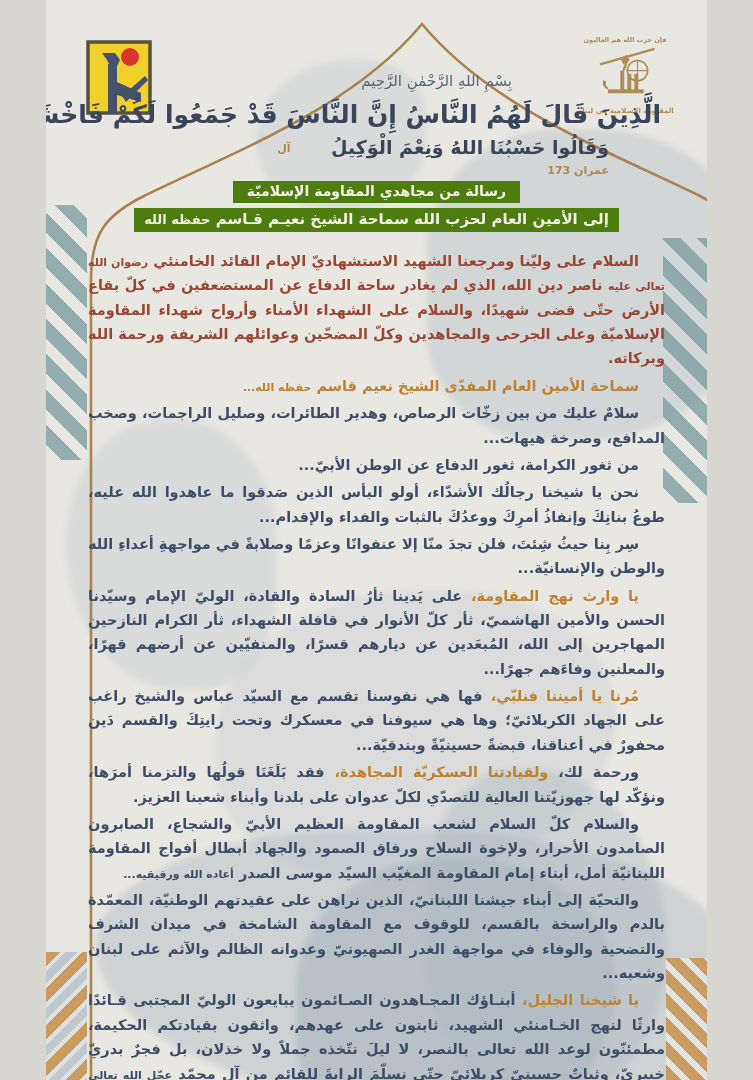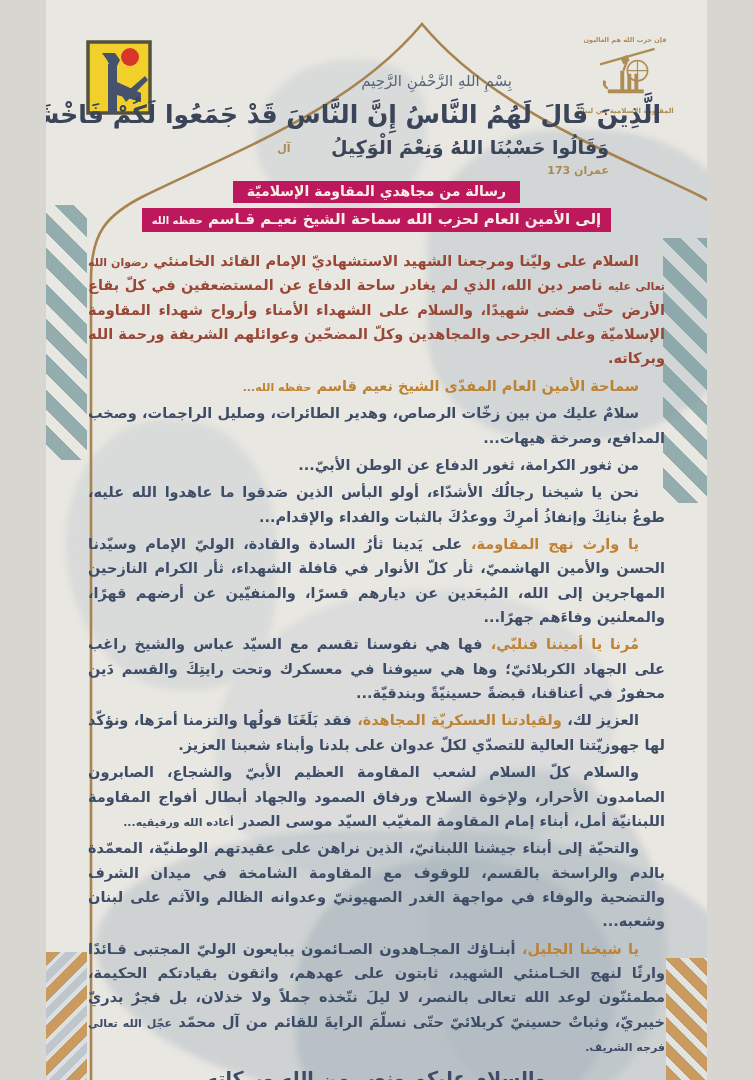--- a/index.html
+++ b/index.html
@@ -36,24 +36,24 @@
   .emblem .etop{font-size:6.5px; font-weight:700; letter-spacing:0;}
   .emblem .ebottom{font-size:7px; font-weight:700; margin-top:1px;}
   
   .bismillah{position:absolute; right:195px; top:72px; font-size:15px; font-weight:400; color:#56677B;}
   .verse{position:absolute; right:46px; top:100px; width:420px; text-align:right; color:#3A4559; font-weight:700;}
   .verse .v1{font-size:25px; white-space:nowrap;}
   .verse .v2row{margin-top:7px; padding-right:52px; font-size:19px;}
   .verse .vref{font-size:11px; color:#AE8A52; font-weight:700; margin-right:34px; vertical-align:middle;}
   
   .banners{position:absolute; top:181px; left:0; right:0; text-align:center;}
-  .rbanner{display:inline-block; background:#be185d; color:#F5EFE8; font-weight:700; padding:2px 14px 4px;}
+  .rbanner{display:inline-block; background:#4d7c0f; color:#F5EFE8; font-weight:700; padding:2px 14px 4px;}
   .banner1{font-size:14px;}
   .banner2{font-size:15px; margin-top:5px; padding:2px 10px 4px;}
-  .banner2 .sm{font-size:10px;}
+  .banner2 .sm{font-size:13px;}
   
   .content{position:absolute; top:249px; left:42px; right:42px; direction:rtl;}
   .para{margin:0 0 3px; text-indent:26px; text-align:justify; color:#3E4D67;
         font-size:14.5px; font-weight:700; line-height:1.68;}
   .para.maroon{color:#9A4635;}
   .para.amber{color:#BE8232;}
   .hl{color:#BE8232;}
   .sm{font-size:11px;}
   .closing{margin-top:8px; font-size:19px; color:#3E4D67; font-weight:700; text-align:center;}
   .sigwrap{text-align:center; margin-top:7px;}
@@ -148,33 +148,34 @@
       <span>سماحة الأمين العام المفدّى الشيخ نعيم قاسم</span>
       <span class="sm">حفظه الله...</span>
     </p>
 
     <p class="para"><span>سلامٌ عليك من بين زخّات الرصاص، وهدير الطائرات، وصليل الراجمات، وصخب المدافع، وصرخة هيهات...</span></p>
 
     <p class="para"><span>من ثغور الكرامة، ثغور الدفاع عن الوطن الأبيّ...</span></p>
 
     <p class="para"><span>نحن يا شيخنا رجالُك الأشدّاء، أولو البأس الذين صَدقوا ما عاهدوا الله عليه، طوعُ بنانِكَ وإنفاذُ أمرِكَ ووعدُكَ بالثبات والفداء والإقدام...</span></p>
 
+    <p class="para"><span>سِر بِنا حيثُ شِئتَ، فلن تجدَ منّا إلا عنفوانًا وعزمًا وصلابةً في مواجهةِ أعداءِ الله والوطن والإنسانيّة...</span></p>
 
     <p class="para">
       <span class="hl">يا وارث نهج المقاومة،</span>
       <span>على يَدينا ثأرُ السادة والقادة، الوليّ الإمام وسيّدنا الحسن والأمين الهاشميّ، ثأر كلّ الأنوار في قافلة الشهداء، ثأر الكرام النازحين المهاجرين إلى الله، المُبعَدين عن ديارهم قسرًا، والمنفيّين عن أرضهم قهرًا، والمعلنين وفاءَهم جهرًا...</span>
     </p>
 
     <p class="para">
       <span class="hl">مُرنا يا أميننا فنلبّي،</span>
       <span>فها هي نفوسنا تقسم مع السيّد عباس والشيخ راغب على الجهاد الكربلائيّ؛ وها هي سيوفنا في معسكرك وتحت رايتِكَ والقسم دَين محفورٌ في أعناقنا، قبضةً حسينيّةً وبندقيّة...</span>
     </p>
 
     <p class="para">
-      <span>العزيز لك،</span>
+      <span>ورحمة لك،</span>
       <span class="hl">ولقيادتنا العسكريّة المجاهدة،</span>
       <span>فقد بَلَغَنَا قولُها والتزمنا أمرَها، ونؤكّد لها جهوزيّتنا العالية للتصدّي لكلّ عدوان على بلدنا وأبناء شعبنا العزيز.</span>
     </p>
 
     <p class="para">
       <span>والسلام كلّ السلام لشعب المقاومة العظيم الأبيّ والشجاع، الصابرون الصامدون الأحرار، ولإخوة السلاح ورفاق الصمود والجهاد أبطال أفواج المقاومة اللبنانيّة أمل، أبناء إمام المقاومة المغيّب السيّد موسى الصدر</span>
       <span class="sm">أعاده الله ورفيقيه...</span>
     </p>
 
     <p class="para"><span>والتحيّة إلى أبناء جيشنا اللبنانيّ، الذين نراهن على عقيدتهم الوطنيّة، المعمّدة بالدم والراسخة بالقسم، للوقوف مع المقاومة الشامخة في ميدان الشرف والتضحية والوفاء في مواجهة الغدر الصهيونيّ وعدوانه الظالم والآثم على لبنان وشعبه...</span></p>

